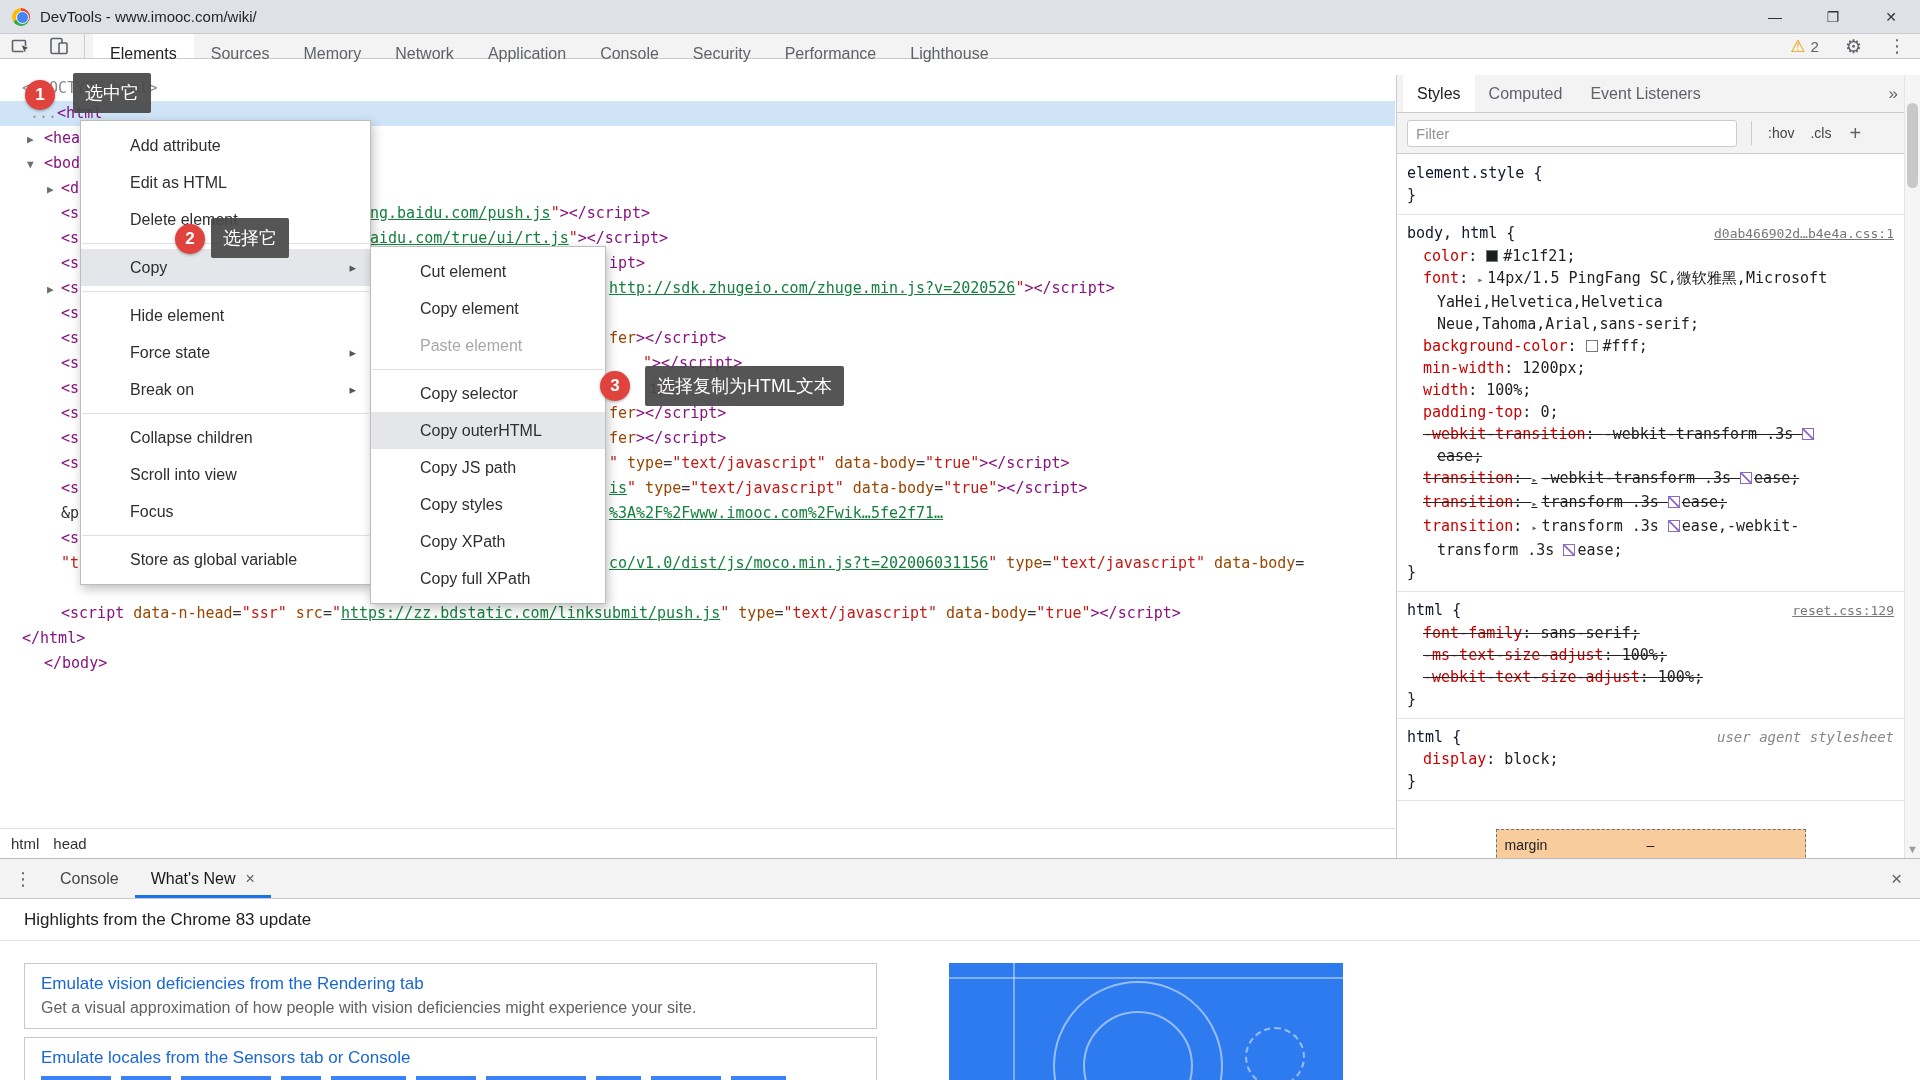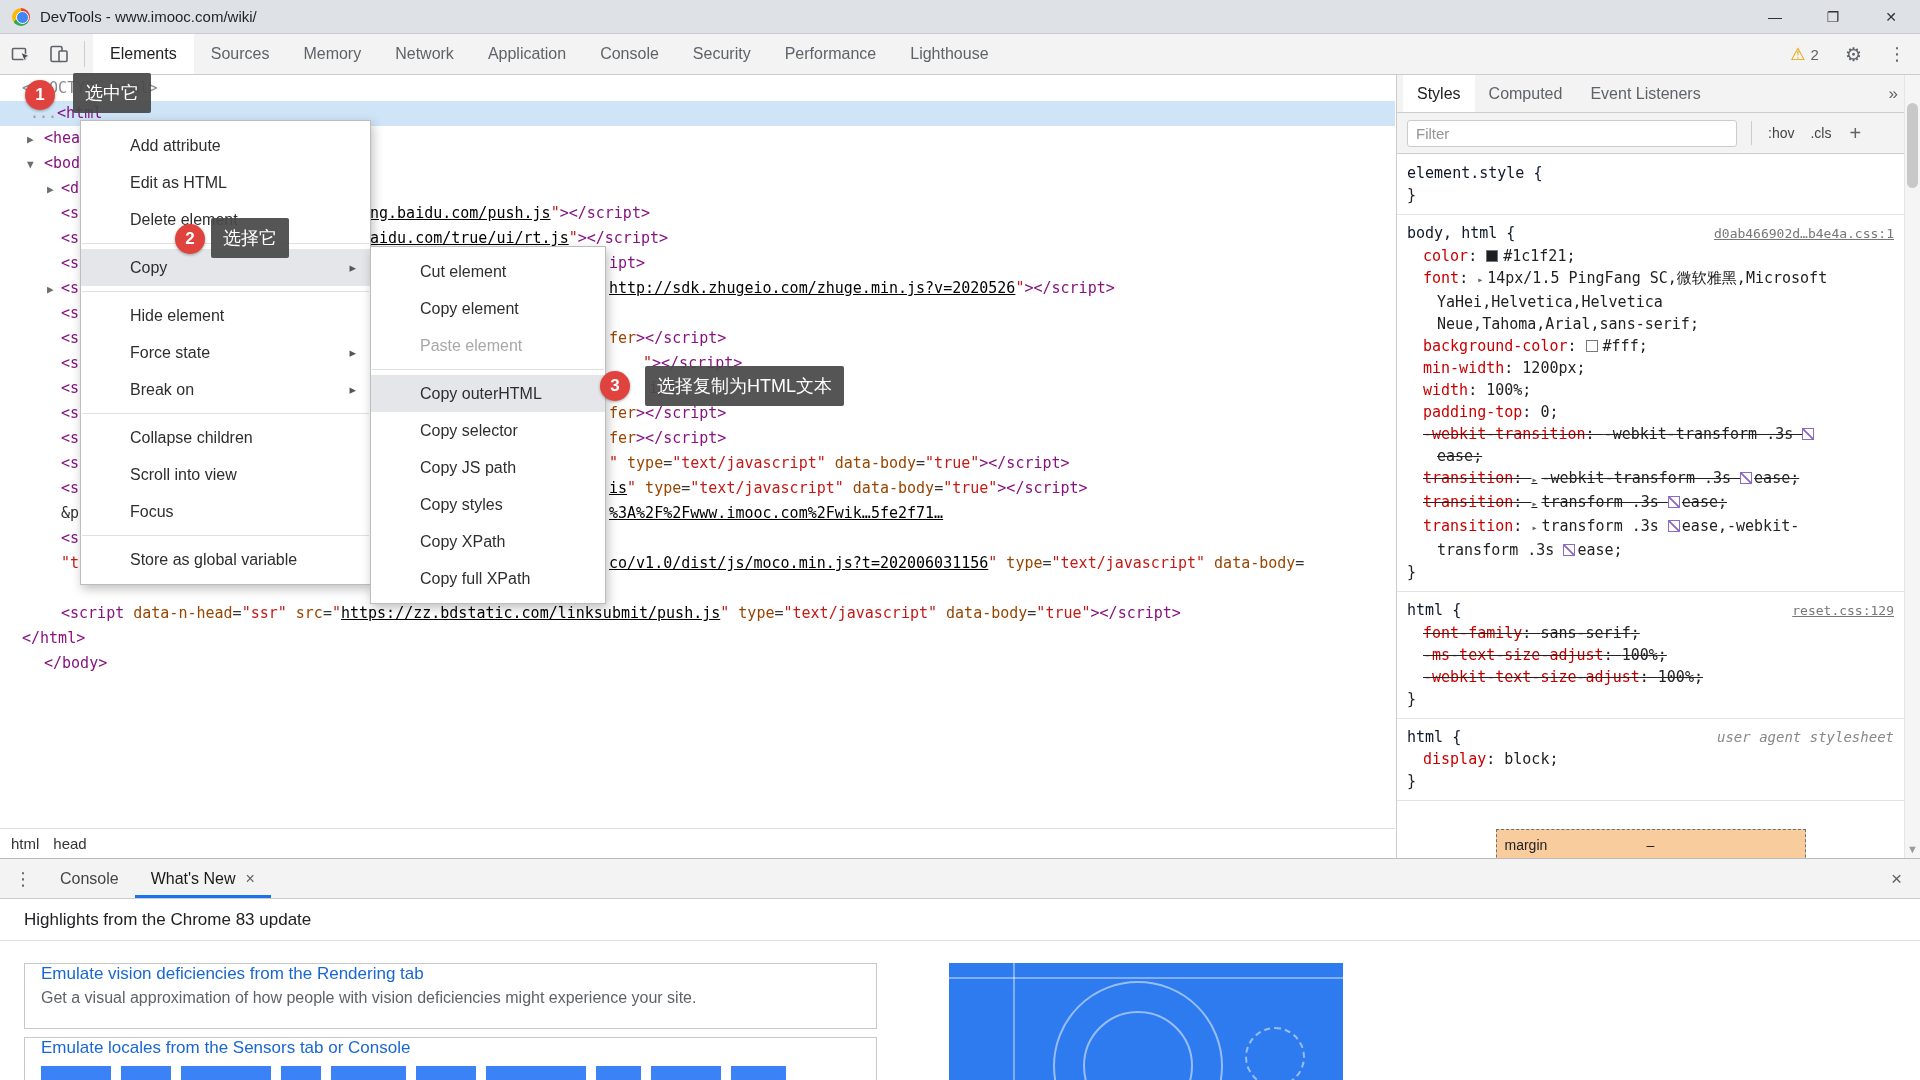--- a/index.html
+++ b/index.html
@@ -7,21 +7,21 @@
 
   
   #titlebar{position:absolute;left:0;top:0;width:1920px;height:34px;background:#dee1e6;border-bottom:1px solid #c8ccd0;display:flex;align-items:center;z-index:5}
   #chrome-logo{width:18px;height:18px;border-radius:50%;margin:0 10px 0 12px;background:conic-gradient(#ea4335 0 33%,#34a853 0 66%,#fbbc05 0 100%);position:relative}
   #chrome-logo::after{content:"";position:absolute;left:3.5px;top:3.5px;width:11px;height:11px;border-radius:50%;background:#4285f4;border:1.5px solid #fff}
   #window-title{font-size:15px;color:#1f2328}
   #win-controls{margin-left:auto;display:flex;height:100%}
   .win-btn{width:58px;height:100%;display:flex;align-items:center;justify-content:center;font-size:14px;color:#333}
 
   
-  #toolbar{position:absolute;left:0;top:34px;width:1920px;height:41px;background:#f3f3f3;border-bottom:1px solid #ccc;display:flex;align-items:center;z-index:5}
+  #toolbar{position:absolute;left:0;top:34px;width:1920px;height:25px;background:#f3f3f3;border-bottom:1px solid #ccc;display:flex;align-items:center;z-index:5}
   .tb-icon{width:34px;height:34px;display:flex;align-items:center;justify-content:center;margin-left:4px}
   #tb-sep{width:1px;height:26px;background:#ccc;margin:0 8px}
   #devtools-tabs{display:flex;height:100%}
   .dt-tab{padding:0 17px;font-size:16px;color:#5f6368;line-height:40px}
   .dt-tab.active{color:#202124;background:#fff}
   #tb-right{margin-left:auto;display:flex;align-items:center}
   #warn{display:flex;align-items:center;margin-right:26px}
   #warn-icon{color:#e8a000;font-size:17px;margin-right:5px}
   #warn-count{color:#5f6368;font-size:15px}
   #gear{color:#5f6368;font-size:19px;margin-right:26px}
@@ -29,21 +29,21 @@
 
   
   #elements{position:absolute;left:0;top:75px;width:1395px;height:753px;background:#fff;overflow:hidden}
   #dom-tree{position:absolute;left:0;top:1px;width:100%;font-family:"DejaVu Sans Mono",monospace;font-size:15px}
   .code-line{position:relative;height:25px;line-height:25px;white-space:pre}
   .code-line.sel{background:#cfe4f7}
   .seg{position:absolute;top:0}
   .c-tag{color:#881280}
   .c-attr{color:#994500}
   .c-str{color:#c41a16}
-  .c-link{color:#000000;text-decoration:underline}
+  .c-link{color:#15803d;text-decoration:underline}
   .c-punct{color:#333}
   .c-doctype{color:#888}
   .c-guide{color:#999}
   .c-entity{color:#333}
   .c-arrow{color:#6e6e6e;font-size:11px}
   #breadcrumb{position:absolute;left:0;top:828px;width:1395px;height:30px;background:#fff;border-top:1px solid #ddd;display:flex;align-items:center;font-size:15px;color:#333;padding-left:4px;z-index:6}
   .crumb{padding:2px 7px}
 
   
   #styles-panel{position:absolute;left:1396px;top:75px;width:524px;height:783px;background:#fff;border-left:1px solid #ccc;overflow:hidden}
@@ -81,21 +81,21 @@
   
   #drawer{position:absolute;left:0;top:858px;width:1920px;height:222px;background:#fff;border-top:1px solid #bbb;z-index:6}
   #drawer-tabs{height:40px;background:#f3f3f3;border-bottom:1px solid #ccc;display:flex;align-items:center}
   #drawer-kebab{margin:0 12px 0 14px;color:#5f6368;font-size:18px}
   .drawer-tab{padding:0 16px;font-size:16px;color:#454545;height:100%;display:flex;align-items:center}
   .drawer-tab.active{color:#1a1a1a;box-shadow:inset 0 -3px 0 #1a73e8}
   .tab-close{margin-left:10px;color:#5f6368;font-size:16px}
   #drawer-close{margin-left:auto;margin-right:18px;color:#5f6368;font-size:19px}
   #wn-header{height:42px;line-height:41px;border-bottom:1px solid #e3e3e3;padding-left:24px;font-size:17px;color:#202124;background:#fff}
   #wn-body{position:relative;height:140px;overflow:hidden;background:#fff}
-  .wn-box{position:absolute;left:24px;width:853px;border:1px solid #c9c9c9;padding:0 16px;background:#fff}
+  .wn-box{position:absolute;left:24px;width:853px;border:1px solid #c9c9c9;padding:10px 16px;background:#fff}
   .wn-box0{top:22px;height:66px}
   .wn-box1{top:96px;height:90px}
   .wn-title{font-size:17px;color:#1967d2}
   .wn-desc{font-size:16px;color:#5f6368;margin-top:5px}
   .wn-strip{display:flex;gap:10px;margin-top:8px}
   .wn-strip span{height:14px;background:#3b82f6;display:inline-block}
   #wn-image{position:absolute;left:949px;top:22px;width:394px;height:360px;background:#2e7bf0;overflow:hidden}
   .wn-circle{position:absolute;border:2px solid rgba(255,255,255,.5);border-radius:50%}
   .wn-line{position:absolute;background:rgba(255,255,255,.4)}
   .wn-line.h{left:0;right:0;height:2px}
@@ -329,22 +329,22 @@
     <div class="menu-item"><span>Scroll into view</span></div>
     <div class="menu-item"><span>Focus</span></div>
     <div class="menu-sep"></div>
     <div class="menu-item"><span>Store as global variable</span></div>
   </div>
 <div id="copy-submenu" class="ctx">
     <div class="menu-item"><span>Cut element</span></div>
     <div class="menu-item"><span>Copy element</span></div>
     <div class="menu-item disabled"><span>Paste element</span></div>
     <div class="menu-sep"></div>
+    <div class="menu-item"><span>Copy selector</span></div>
     <div class="menu-item hl"><span>Copy outerHTML</span></div>
-    <div class="menu-item"><span>Copy selector</span></div>
     <div class="menu-item"><span>Copy JS path</span></div>
     <div class="menu-item"><span>Copy styles</span></div>
     <div class="menu-item"><span>Copy XPath</span></div>
     <div class="menu-item"><span>Copy full XPath</span></div>
   </div>
 
 <div class="ann-circle" id="ann1">1</div>
 <div class="ann-tip" id="tip1">选中它</div>
 <div class="ann-circle" id="ann2">2</div>
 <div class="ann-tip" id="tip2">选择它</div>

